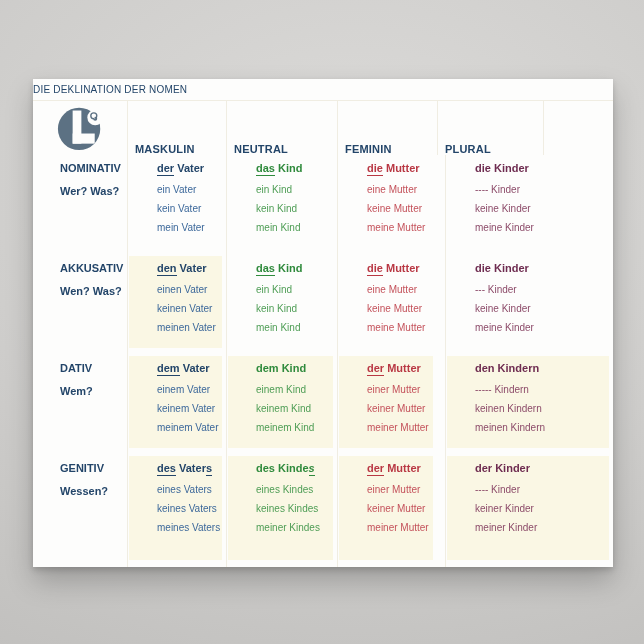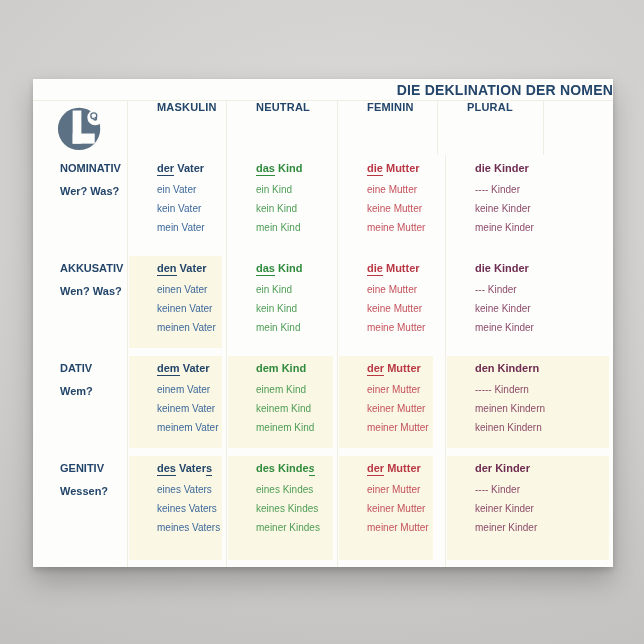--- a/index.html
+++ b/index.html
@@ -7,35 +7,35 @@
     width:644px;height:644px;overflow:hidden;position:relative;
     font-family:"Liberation Sans", sans-serif;
     background: radial-gradient(130% 95% at 55% 28%, #dcdbd9 0%, #cecdcb 50%, #bdbcba 100%);
   }
   .poster{
     position:absolute;left:33px;top:79px;width:580px;height:488px;
     background:var(--poster_bg,#fdfdfc);
     box-shadow:0 3px 6px rgba(0,0,0,.16), 0 14px 26px rgba(0,0,0,.22);
   }
   .title{
-    height:21px;line-height:22px;text-align:right;
-    font-weight:bold;font-size:14px;letter-spacing:.2px;
+    height:21px;line-height:22px;text-align:left;
+    font-weight:normal;font-size:10px;letter-spacing:.2px;
     color:var(--navy,#234569);
     border-bottom:1px solid var(--gridline,#f0ede2);
   }
   .grid{
     position:absolute;left:0;top:22px;width:580px;height:466px;
     display:grid;
     grid-template-columns:94px 99px 111px 100px 106px 70px;
     grid-template-rows:54px 100px 100px 100px 112px;
   }
   .cell{position:relative;box-sizing:border-box;overflow:hidden;}
   .cell.header,.cell.data{border-left:1px solid var(--gridline,#f0ede2);}
   .cell.logo{border-left:none;display:flex;align-items:center;justify-content:center;}
-  .cell.header{display:flex;align-items:flex-start;padding-left:22px;}
+  .cell.header{display:flex;align-items:flex-end;}
   .hlabel{font-weight:bold;font-size:11px;color:var(--navy,#234569);margin-left:7px;letter-spacing:.2px;}
   .plural-span{grid-column:span 2;margin-left:8px;}
   .cream::before{
     content:"";position:absolute;top:1px;left:1px;right:4px;bottom:7px;
     background:var(--cream,#faf7e4);
   }
   .cell > div{position:relative;padding-left:23px;}
   .head{margin:6px 0 0 6px;font-size:11px;font-weight:bold;line-height:14px;white-space:nowrap;}
   .lines{margin:5px 0 0 6px;font-size:10px;line-height:19px;}
   .lines div{white-space:nowrap;}
@@ -183,22 +183,22 @@
         <div class="lines">
           <div>einer Mutter</div>
           <div>keiner Mutter</div>
           <div>meiner Mutter</div>
         </div>
       </div>
       <div class="cell data c-plural cream plural-span">
         <div class="head"><span>den Kindern</span></div>
         <div class="lines">
           <div>----- Kindern</div>
+          <div>keinen Kindern</div>
           <div>meinen Kindern</div>
-          <div>keinen Kindern</div>
         </div>
       </div>
       <div class="cell label">
         <div class="case">GENITIV</div>
         <div class="question">Wessen?</div>
       </div>
       <div class="cell data c-maskulin cream">
         <div class="head"><span class="u">des</span><span> Vater</span><span class="u">s</span></div>
         <div class="lines">
           <div>eines Vaters</div>

